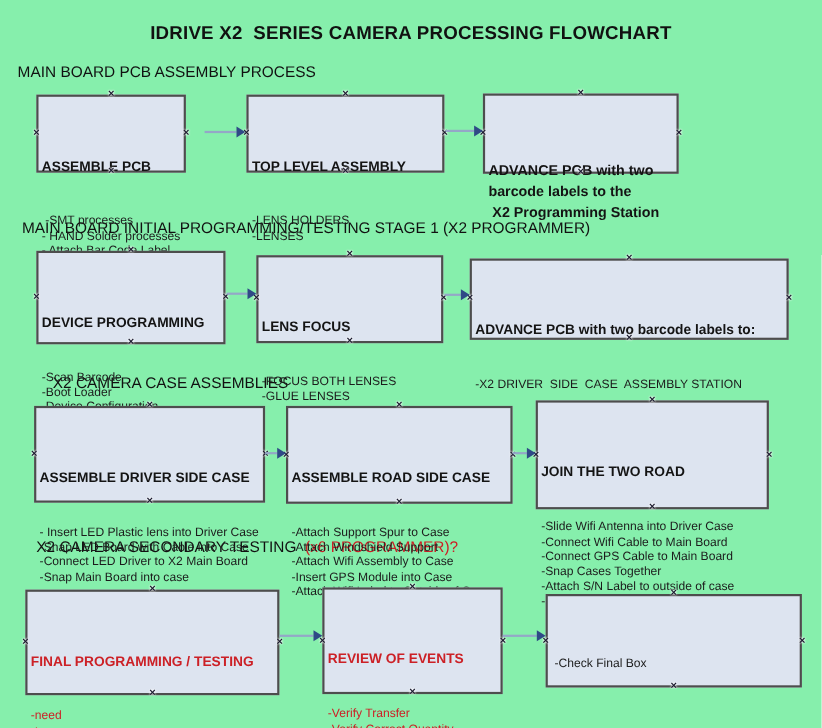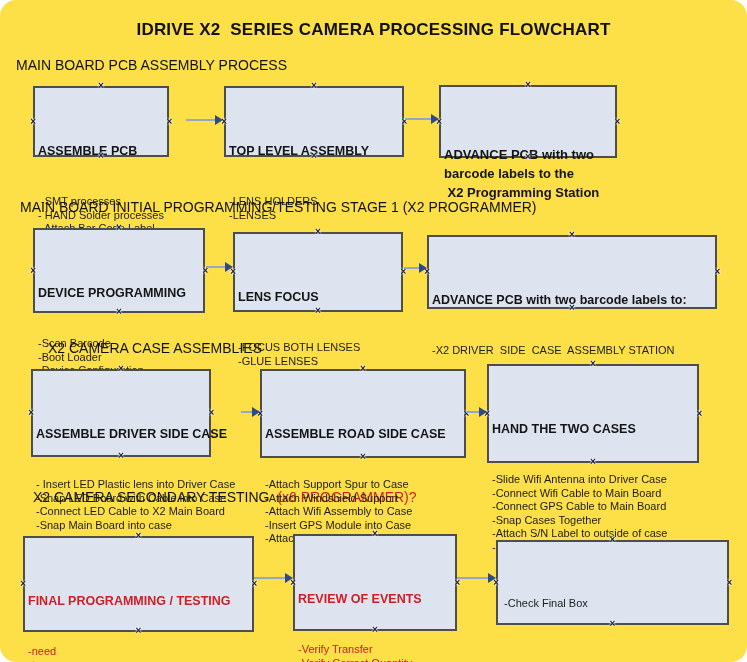--- a/index.html
+++ b/index.html
@@ -1,21 +1,21 @@
 <!DOCTYPE html>
 <html style="--fill: #dde4f0; --bord: #4d4d4d; --red: #cc2026; --aline: #94a7c7; --ahead: #2f4a86;"><head>
 <meta charset="utf-8">
 <style>
   :root{
     --fill:#dde4f0; --bord:#4d4d4d; --red:#cc2026;
     --aline:#94a7c7; --ahead:#2f4a86; --ink:#111;
   }
   html,body{margin:0;padding:0;background:#fff;}
   body{font-family:"Liberation Sans","DejaVu Sans",sans-serif;color:var(--ink);}
-  .canvas{position:relative;width:747px;height:662px;background:#fde047;overflow:hidden;border-radius:16px;}
+  .canvas{position:relative;width:747px;height:662px;background:#86efac;overflow:hidden;}
 
   .main-title{position:absolute;top:20px;left:0;width:100%;text-align:center;
     font-size:17px;font-weight:bold;white-space:pre;letter-spacing:.2px;}
 
   .sec-header{position:absolute;font-size:14px;font-weight:normal;white-space:pre;}
   .sec-header .redtxt{color:var(--red);}
 
   .fbox{position:absolute;background:var(--fill);border:2px solid var(--bord);
     box-sizing:border-box;padding:1px 3px;white-space:pre;overflow:visible;}
   .btitle-line{font-size:12.5px;font-weight:bold;line-height:16px;color:#141414;}
@@ -75,33 +75,33 @@
     <i class="side-handles"></i>
     <div><div class="btitle-line">LENS FOCUS</div></div>
     <div><div class="bline">-FOCUS BOTH LENSES</div><div class="bline">-GLUE LENSES</div></div>
   </div>
   <div class="fbox" style="left:427px;top:235px;width:290px;height:74px">
     <i class="side-handles"></i>
     <div><div class="btitle-line">ADVANCE PCB with two barcode labels to:</div></div>
     <div><div class="bline">-X2 DRIVER  SIDE  CASE  ASSEMBLY STATION</div></div>
   </div>
 
-  <div class="fbox" style="left:31px;top:369px;width:180px;height:88px">
+  <div class="fbox" style="left:31px;top:369px;width:210px;height:88px">
     <i class="side-handles"></i>
     <div><div class="btitle-line">ASSEMBLE DRIVER SIDE CASE</div></div>
-    <div><div class="bline">- Insert LED Plastic lens into Driver Case</div><div class="bline">-Snap LED Board with Cable into Case</div><div class="bline">-Connect LED Cable to X2 Main Board</div><div class="bline">-Snap Main Board into case</div></div>
+    <div><div class="bline">- Insert LED Plastic lens into Driver Case</div><div class="bline">-Snap LED Board with Cable into Case</div><div class="bline">-Connect LED Driver to X2 Main Board</div><div class="bline">-Snap Main Board into case</div></div>
   </div>
   <div class="fbox" style="left:260px;top:369px;width:206px;height:89px">
     <i class="side-handles"></i>
     <div><div class="btitle-line">ASSEMBLE ROAD SIDE CASE</div></div>
     <div><div class="bline">-Attach Support Spur to Case</div><div class="bline">-Attach Windshield Support</div><div class="bline">-Attach Wifi Assembly to Case</div><div class="bline">-Insert GPS Module into Case</div><div class="bline">-Attach Wifi Label to Outside of Case</div></div>
   </div>
   <div class="fbox" style="left:487px;top:364px;width:212px;height:99px">
     <i class="side-handles"></i>
-    <div><div class="btitle-line">HAND THE TWO CASES</div></div>
+    <div><div class="btitle-line">JOIN THE TWO ROAD</div></div>
     <div><div class="bline">-Slide Wifi Antenna into Driver Case</div><div class="bline">-Connect Wifi Cable to Main Board</div><div class="bline">-Connect GPS Cable to Main Board</div><div class="bline">-Snap Cases Together</div><div class="bline">-Attach S/N Label to outside of case</div><div class="bline">-Secure cases with Screw</div></div>
   </div>
 
   <div class="fbox redbox" style="left:23px;top:536px;width:231px;height:96px">
     <i class="side-handles"></i>
     <div><div class="btitle-line">FINAL PROGRAMMING / TESTING</div></div>
     <div><div class="bline">-need</div><div class="bline">-to</div></div>
   </div>
   <div class="fbox redbox" style="left:293px;top:534px;width:164px;height:97px">
     <i class="side-handles"></i>

